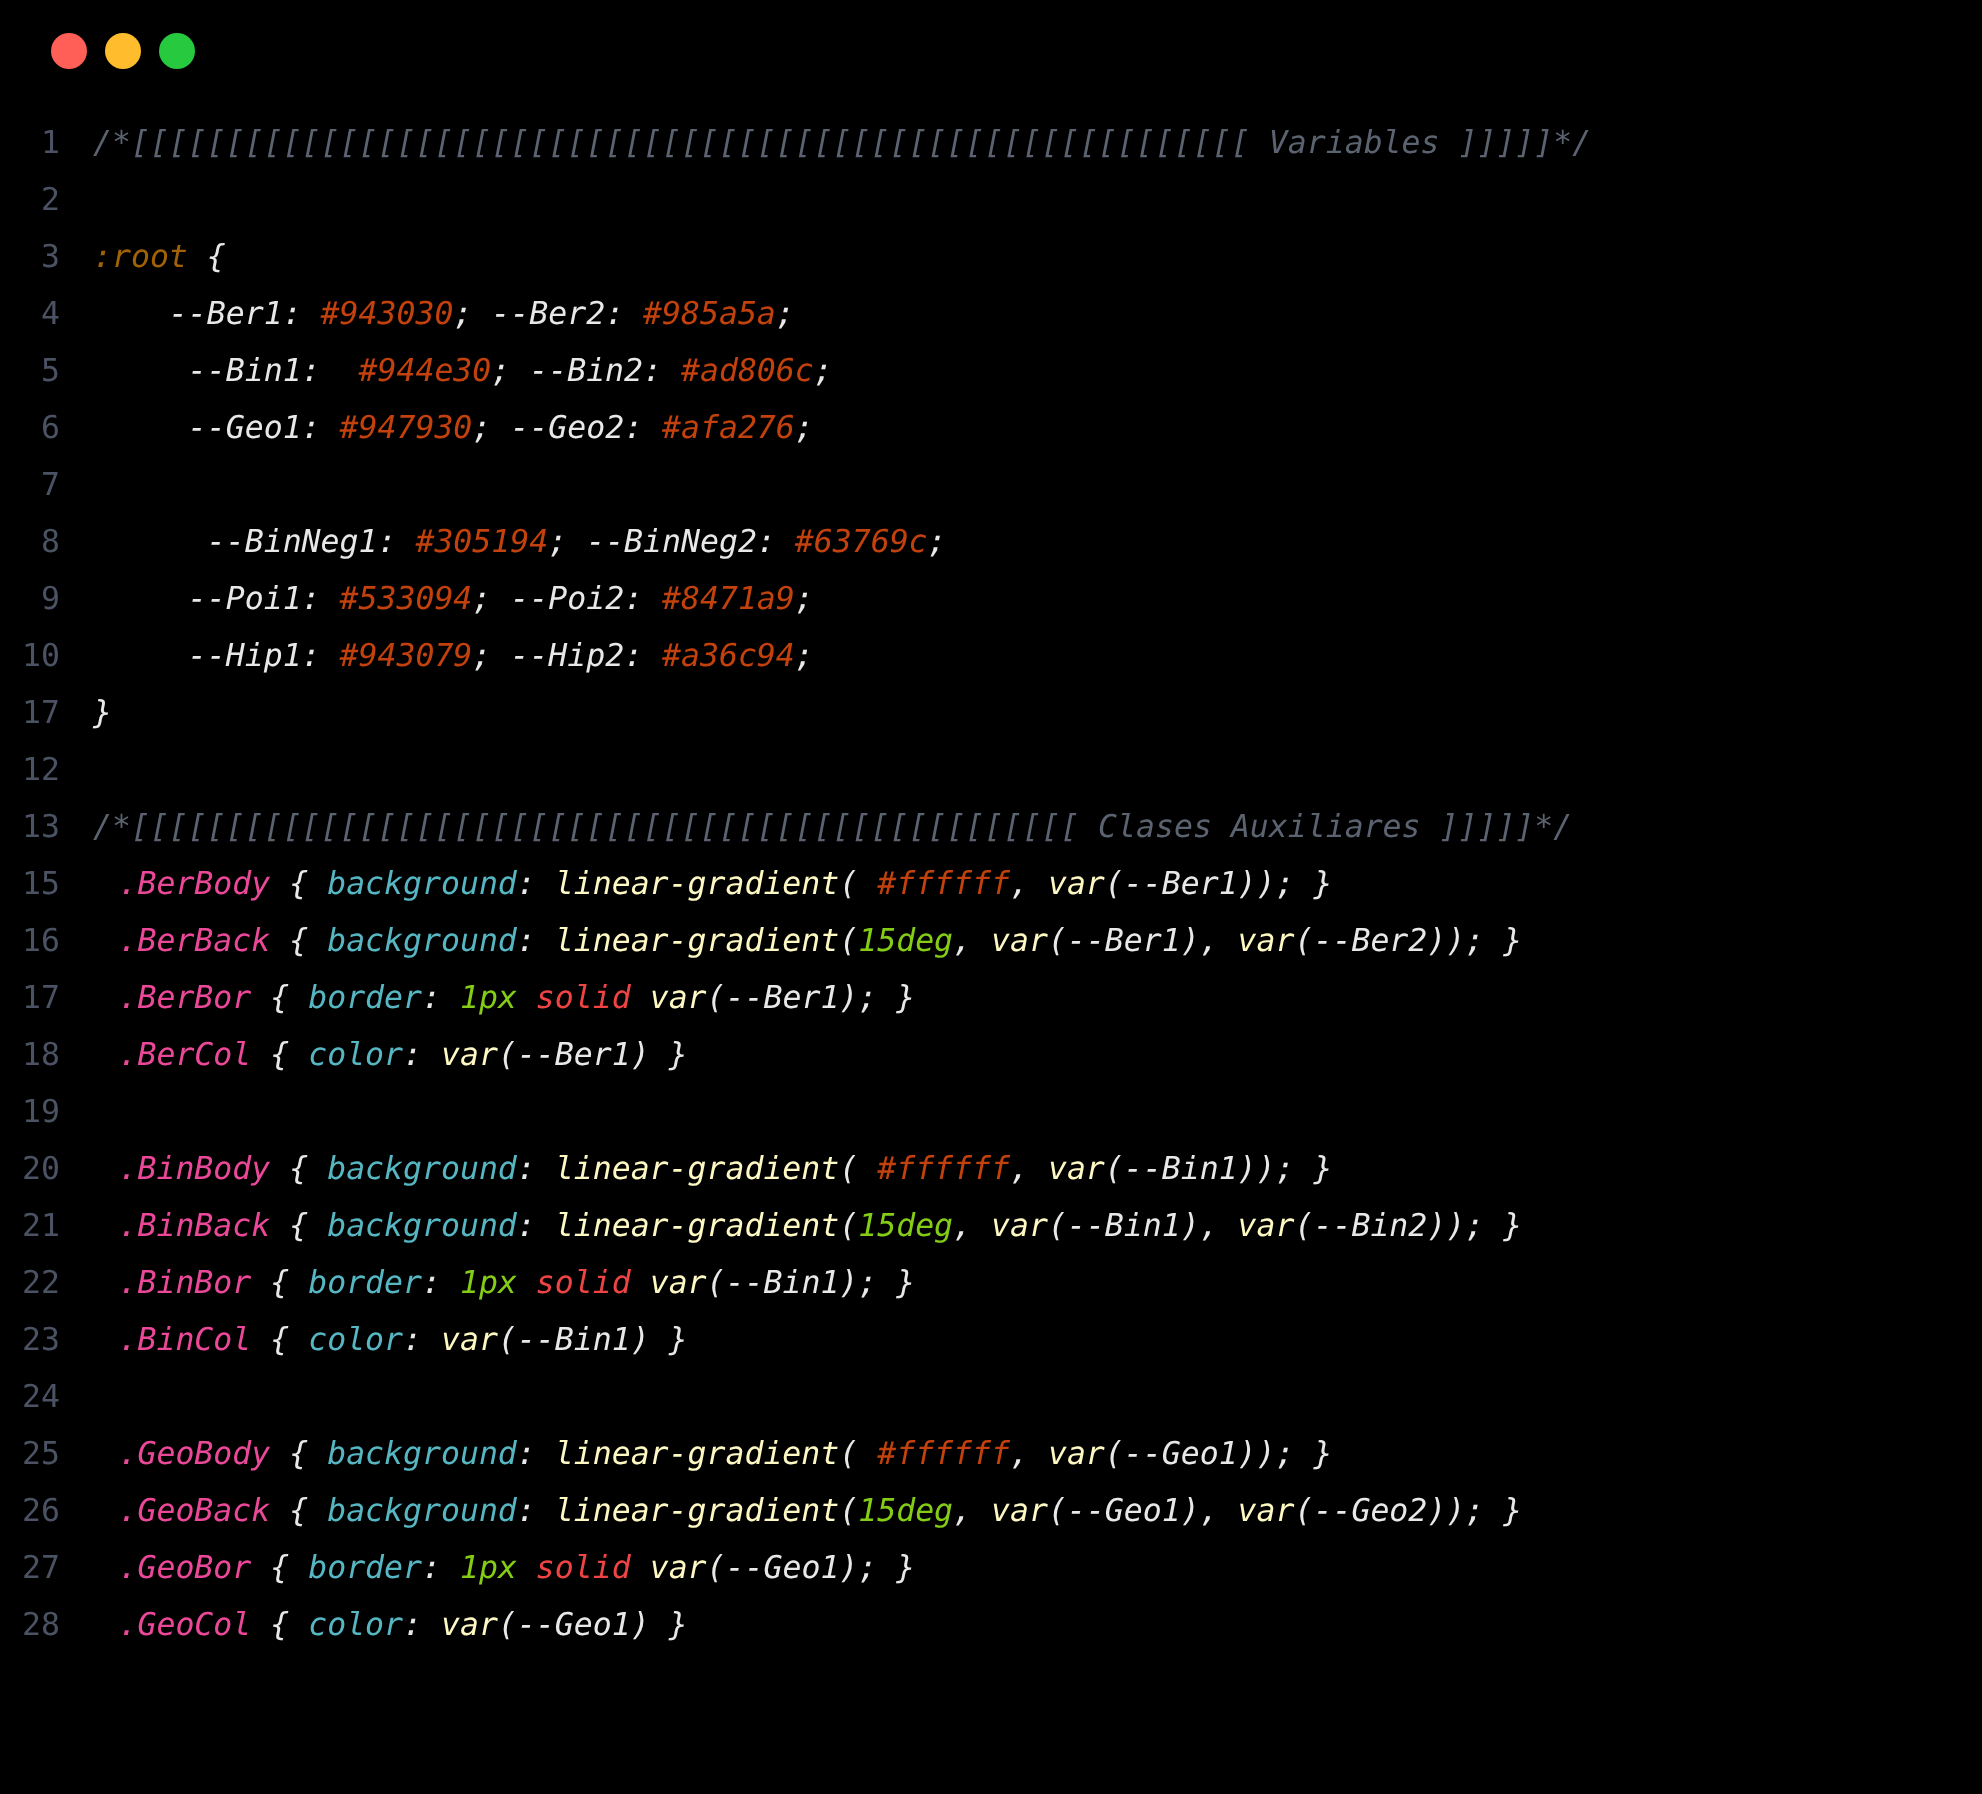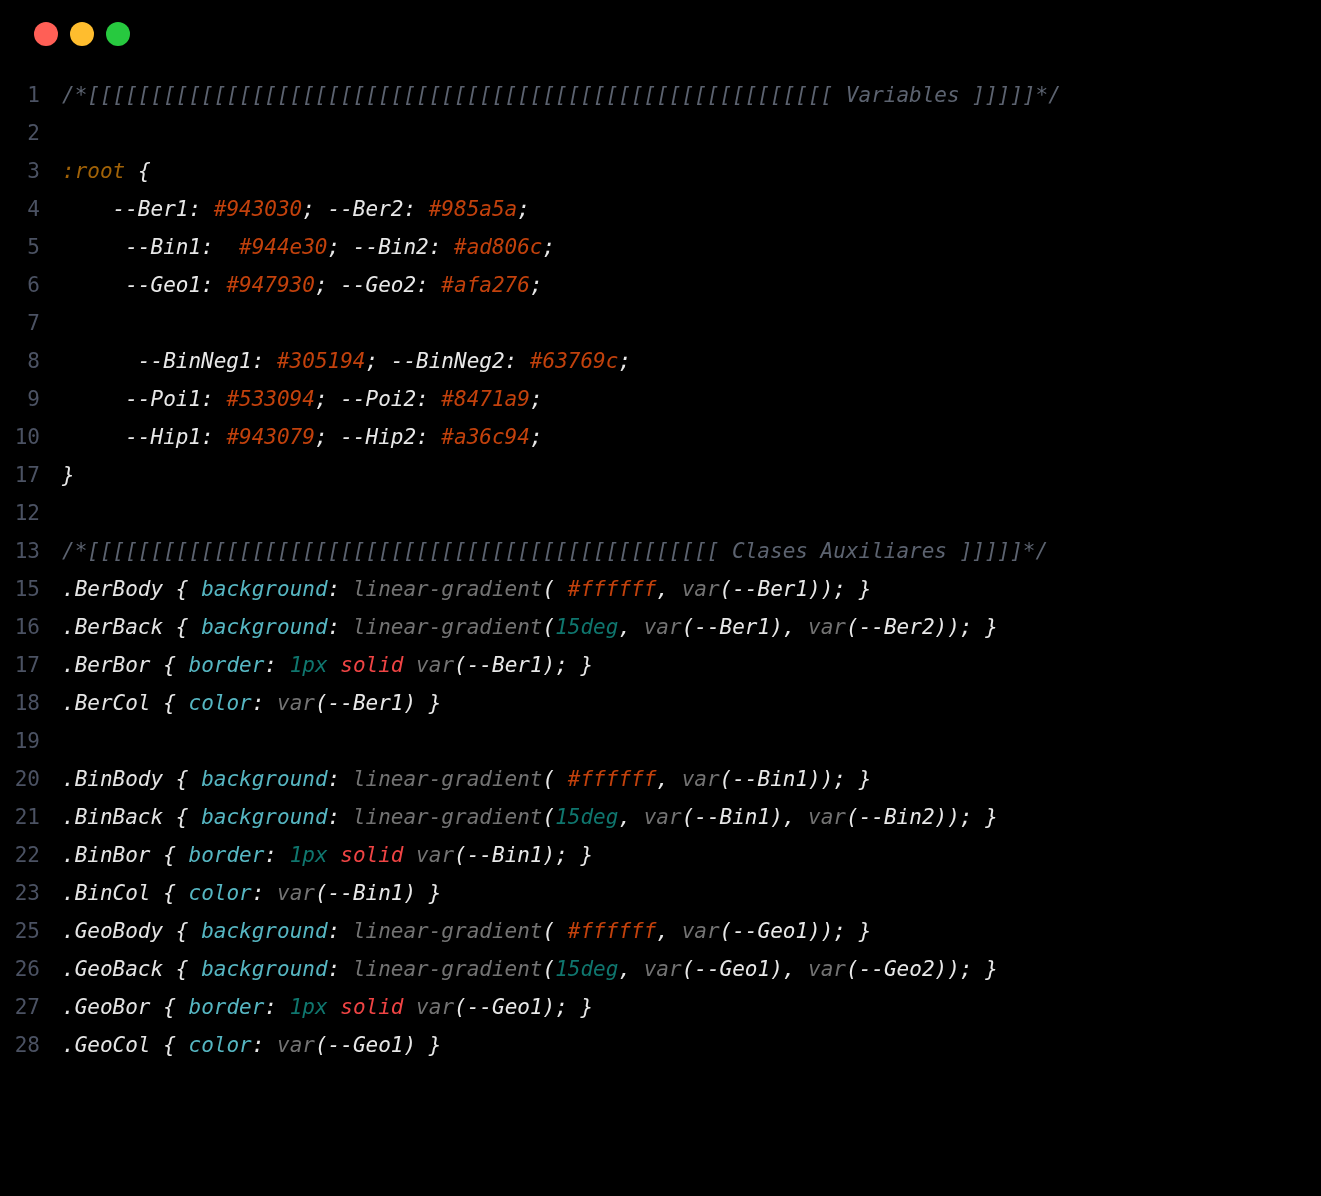--- a/index.html
+++ b/index.html
@@ -44,26 +44,26 @@
     text-align: right;
     color: #4b5263;
     padding-right: 22px;
     flex-shrink: 0;
     user-select: none;
     font-style: normal;
   }
   
   .c-comment   { color: #5c6370; font-style: italic; }
   .c-punct     { color: #e8e8e8; }
-  .c-selector  { color: #e5e5e5; }    
+  .c-selector  { color: #ec4899; margin-left: 17px; }    
   .c-pseudo    { color: #a16207; }    
   .c-prop      { color: #56b6c2; }    
-  .c-func      { color: #737373; font-style: italic; }    
+  .c-func      { color: #fef9c3; font-style: italic; }    
   .c-hex       { color: #c2410c; }    
-  .c-num       { color: #0f766e; }    
+  .c-num       { color: #84cc16; }    
   .c-kw        { color: #ef4444; }    
   .c-varname   { color: #e8e8e8; }    
   .c-white     { color: #e8e8e8; }
 </style>
 </head>
 <body>
 
 <div class="window">
   <div class="titlebar">
     <div class="dot dot-red"></div>
@@ -86,18 +86,19 @@
       <div class="line"><span class="gutter">13</span><span><span class="c-comment">/*[[[[[[[[[[[[[[[[[[[[[[[[[[[[[[[[[[[[[[[[[[[[[[[[[[ Clases Auxiliares ]]]]]*/</span></span></div>
       <div class="line"><span class="gutter">15</span><span><span class="c-selector">.BerBody</span><span class="c-white"> </span><span class="c-punct">{</span><span class="c-white"> </span><span class="c-prop">background</span><span class="c-punct">: </span><span class="c-func">linear-gradient</span><span class="c-punct">( </span><span class="c-hex">#ffffff</span><span class="c-punct">, </span><span class="c-func">var</span><span class="c-punct">(</span><span class="c-varname">--Ber1</span><span class="c-punct">));</span><span class="c-white"> </span><span class="c-punct">}</span></span></div>
       <div class="line"><span class="gutter">16</span><span><span class="c-selector">.BerBack</span><span class="c-white"> </span><span class="c-punct">{</span><span class="c-white"> </span><span class="c-prop">background</span><span class="c-punct">: </span><span class="c-func">linear-gradient</span><span class="c-punct">(</span><span class="c-num">15deg</span><span class="c-punct">, </span><span class="c-func">var</span><span class="c-punct">(</span><span class="c-varname">--Ber1</span><span class="c-punct">), </span><span class="c-func">var</span><span class="c-punct">(</span><span class="c-varname">--Ber2</span><span class="c-punct">));</span><span class="c-white"> </span><span class="c-punct">}</span></span></div>
       <div class="line"><span class="gutter">17</span><span><span class="c-selector">.BerBor</span><span class="c-white"> </span><span class="c-punct">{</span><span class="c-white"> </span><span class="c-prop">border</span><span class="c-punct">: </span><span class="c-num">1px</span><span class="c-white"> </span><span class="c-kw">solid</span><span class="c-white"> </span><span class="c-func">var</span><span class="c-punct">(</span><span class="c-varname">--Ber1</span><span class="c-punct">);</span><span class="c-white"> </span><span class="c-punct">}</span></span></div>
       <div class="line"><span class="gutter">18</span><span><span class="c-selector">.BerCol</span><span class="c-white"> </span><span class="c-punct">{</span><span class="c-white"> </span><span class="c-prop">color</span><span class="c-punct">: </span><span class="c-func">var</span><span class="c-punct">(</span><span class="c-varname">--Ber1</span><span class="c-punct">)</span><span class="c-white"> </span><span class="c-punct">}</span></span></div>
       <div class="line"><span class="gutter">19</span><span></span></div>
       <div class="line"><span class="gutter">20</span><span><span class="c-selector">.BinBody</span><span class="c-white"> </span><span class="c-punct">{</span><span class="c-white"> </span><span class="c-prop">background</span><span class="c-punct">: </span><span class="c-func">linear-gradient</span><span class="c-punct">( </span><span class="c-hex">#ffffff</span><span class="c-punct">, </span><span class="c-func">var</span><span class="c-punct">(</span><span class="c-varname">--Bin1</span><span class="c-punct">));</span><span class="c-white"> </span><span class="c-punct">}</span></span></div>
       <div class="line"><span class="gutter">21</span><span><span class="c-selector">.BinBack</span><span class="c-white"> </span><span class="c-punct">{</span><span class="c-white"> </span><span class="c-prop">background</span><span class="c-punct">: </span><span class="c-func">linear-gradient</span><span class="c-punct">(</span><span class="c-num">15deg</span><span class="c-punct">, </span><span class="c-func">var</span><span class="c-punct">(</span><span class="c-varname">--Bin1</span><span class="c-punct">), </span><span class="c-func">var</span><span class="c-punct">(</span><span class="c-varname">--Bin2</span><span class="c-punct">));</span><span class="c-white"> </span><span class="c-punct">}</span></span></div>
       <div class="line"><span class="gutter">22</span><span><span class="c-selector">.BinBor</span><span class="c-white"> </span><span class="c-punct">{</span><span class="c-white"> </span><span class="c-prop">border</span><span class="c-punct">: </span><span class="c-num">1px</span><span class="c-white"> </span><span class="c-kw">solid</span><span class="c-white"> </span><span class="c-func">var</span><span class="c-punct">(</span><span class="c-varname">--Bin1</span><span class="c-punct">);</span><span class="c-white"> </span><span class="c-punct">}</span></span></div>
       <div class="line"><span class="gutter">23</span><span><span class="c-selector">.BinCol</span><span class="c-white"> </span><span class="c-punct">{</span><span class="c-white"> </span><span class="c-prop">color</span><span class="c-punct">: </span><span class="c-func">var</span><span class="c-punct">(</span><span class="c-varname">--Bin1</span><span class="c-punct">)</span><span class="c-white"> </span><span class="c-punct">}</span></span></div>
+      <div class="line"><span class="gutter">24</span><span></span></div>
       <div class="line"><span class="gutter">25</span><span><span class="c-selector">.GeoBody</span><span class="c-white"> </span><span class="c-punct">{</span><span class="c-white"> </span><span class="c-prop">background</span><span class="c-punct">: </span><span class="c-func">linear-gradient</span><span class="c-punct">( </span><span class="c-hex">#ffffff</span><span class="c-punct">, </span><span class="c-func">var</span><span class="c-punct">(</span><span class="c-varname">--Geo1</span><span class="c-punct">));</span><span class="c-white"> </span><span class="c-punct">}</span></span></div>
       <div class="line"><span class="gutter">26</span><span><span class="c-selector">.GeoBack</span><span class="c-white"> </span><span class="c-punct">{</span><span class="c-white"> </span><span class="c-prop">background</span><span class="c-punct">: </span><span class="c-func">linear-gradient</span><span class="c-punct">(</span><span class="c-num">15deg</span><span class="c-punct">, </span><span class="c-func">var</span><span class="c-punct">(</span><span class="c-varname">--Geo1</span><span class="c-punct">), </span><span class="c-func">var</span><span class="c-punct">(</span><span class="c-varname">--Geo2</span><span class="c-punct">));</span><span class="c-white"> </span><span class="c-punct">}</span></span></div>
       <div class="line"><span class="gutter">27</span><span><span class="c-selector">.GeoBor</span><span class="c-white"> </span><span class="c-punct">{</span><span class="c-white"> </span><span class="c-prop">border</span><span class="c-punct">: </span><span class="c-num">1px</span><span class="c-white"> </span><span class="c-kw">solid</span><span class="c-white"> </span><span class="c-func">var</span><span class="c-punct">(</span><span class="c-varname">--Geo1</span><span class="c-punct">);</span><span class="c-white"> </span><span class="c-punct">}</span></span></div>
       <div class="line"><span class="gutter">28</span><span><span class="c-selector">.GeoCol</span><span class="c-white"> </span><span class="c-punct">{</span><span class="c-white"> </span><span class="c-prop">color</span><span class="c-punct">: </span><span class="c-func">var</span><span class="c-punct">(</span><span class="c-varname">--Geo1</span><span class="c-punct">)</span><span class="c-white"> </span><span class="c-punct">}</span></span></div>
     </div>
 </div>
 
 </body></html>

